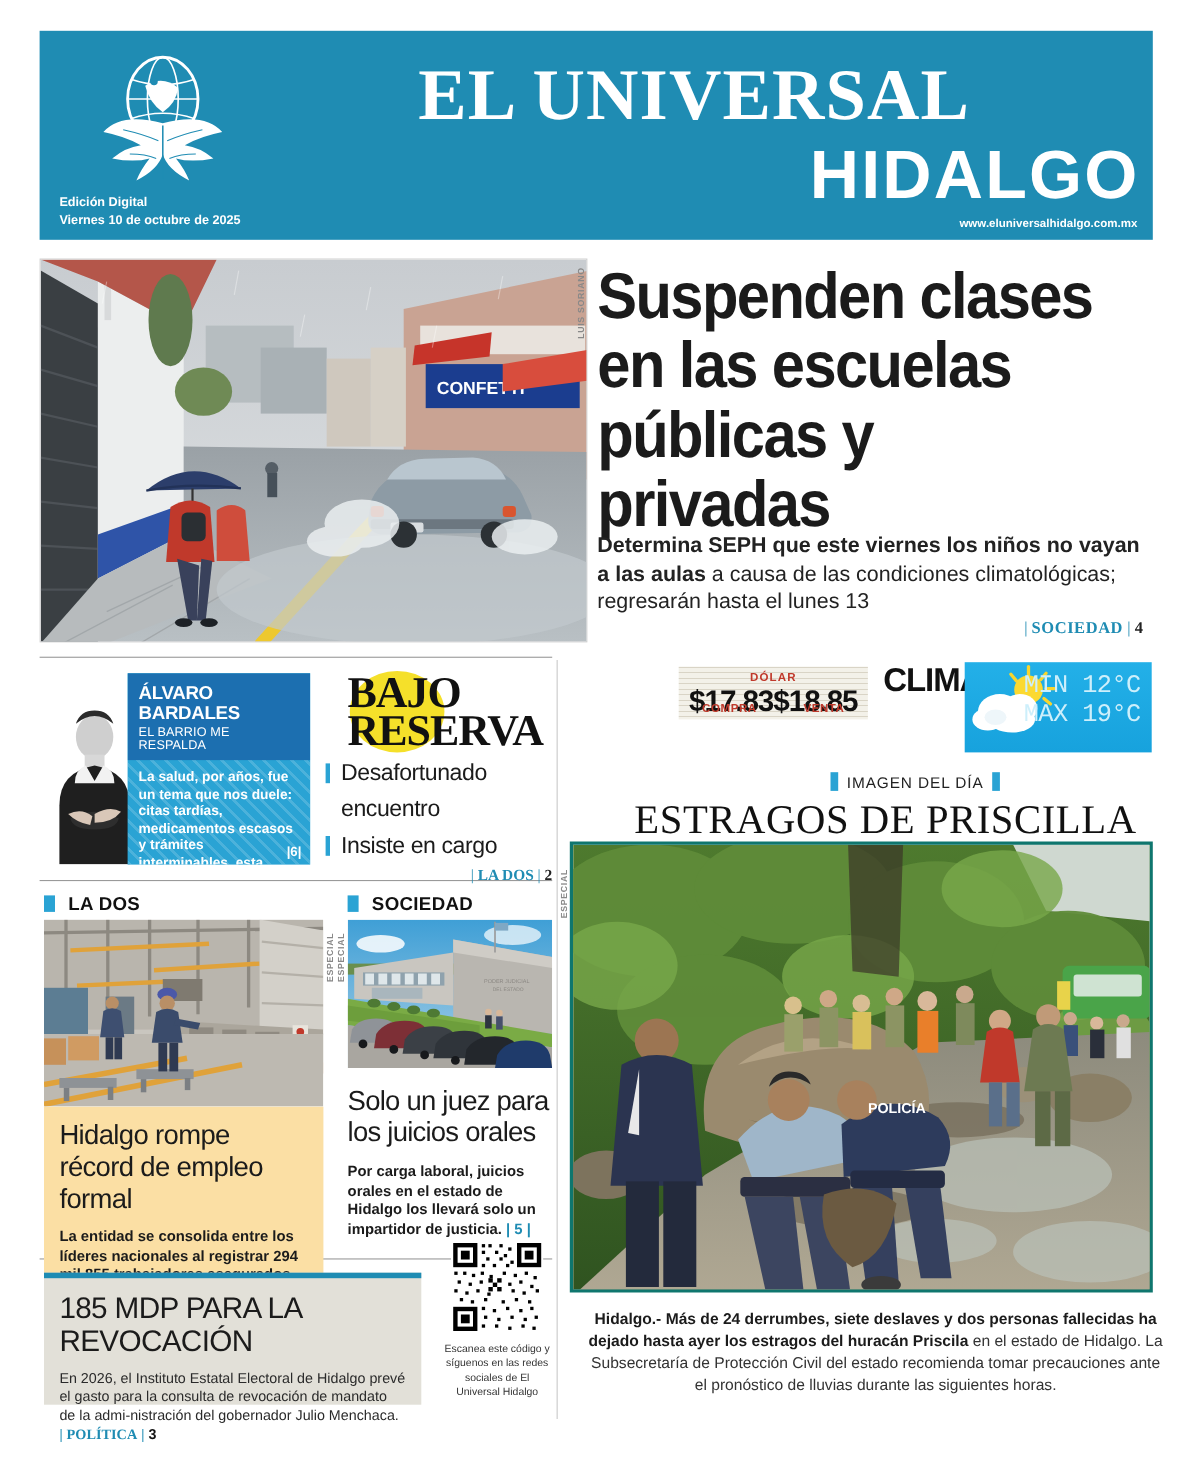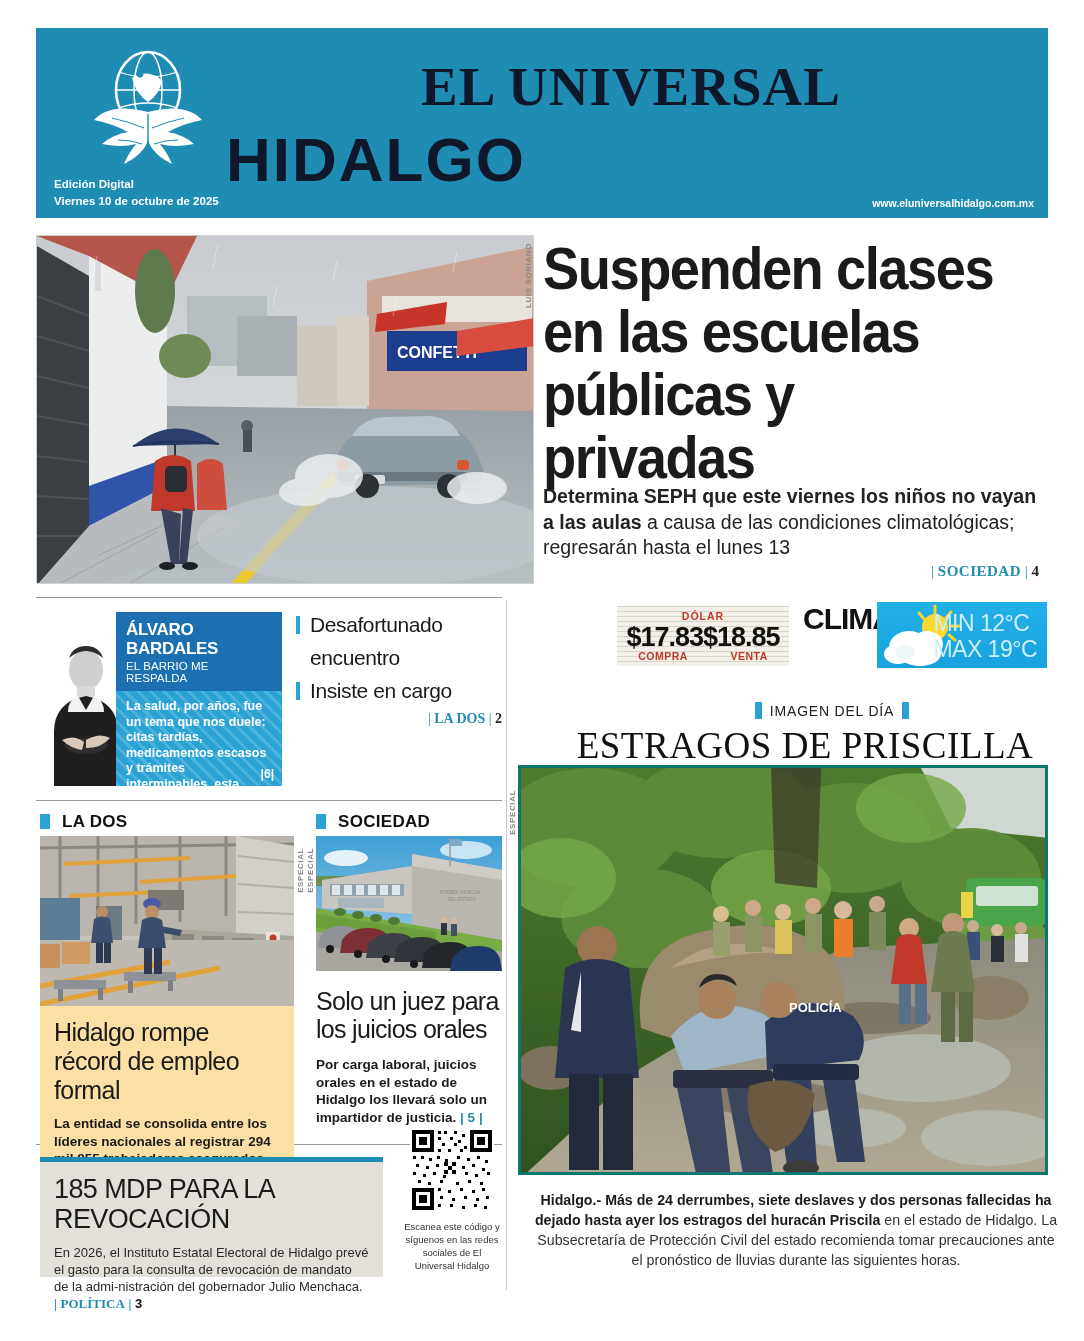--- a/index.html
+++ b/index.html
@@ -18,31 +18,31 @@
     background: #1f8cb3;
     overflow: hidden;
   }
   .logo-globe {
     position: absolute; left: 52px; top: 20px;
     width: 120px; height: 120px;
   }
   .mast-title {
     position: absolute; left: 190px; top: 18px;
     width: 810px; text-align: center;
-    color: #0f172a;
+    color: #ffffff;
     font-family: "Liberation Serif", serif;
     font-weight: bold;
-    font-size: 55px;
+    font-size: 66px;
     line-height: 82px;
     letter-spacing: 1px;
   }
   .mast-sub {
     position: absolute; left: 190px; top: 100px;
-    width: 810px; text-align: left;
-    color: #0f172a;
+    width: 810px; text-align: right;
+    color: #ffffff;
     font-family: "Liberation Sans", sans-serif;
     font-weight: bold;
     font-size: 62px;
     line-height: 64px;
     letter-spacing: 2px;
   }
   .mast-edition {
     position: absolute; left: 18px; top: 148px;
     color: #fff; font-size: 11.5px; font-weight: bold;
     line-height: 17px;
@@ -158,21 +158,21 @@
   .br-foot {
     text-align: right; margin-top: 4px;
     font-family:"Liberation Serif", serif; font-size:14px; font-weight:bold; color:#222;
   }
   .br-foot .sect { color:#1f8cb3; }
   .br-foot .bar { color:#1f8cb3; font-weight:normal; }
 
   
   .dolar {
     position: absolute; left: 617px; top: 606px;
-    width: 172px; height: 60px;
+    width: 172px; height: 48px;
     background:
       repeating-linear-gradient(to bottom,
         #d9d4c6 0px, #d9d4c6 1px, #f3f1e9 1px, #f3f1e9 5px);
     overflow:hidden;
   }
   .dolar-label {
     position:absolute; left:0; right:0; top:4px; text-align:center;
     color:#c0392b; font-size:10.5px; font-weight:bold; letter-spacing:1px;
   }
   .dolar-vals {
@@ -187,23 +187,24 @@
     color:#c0392b; font-size:10.5px; font-weight:bold; letter-spacing:.5px;
   }
 
   
   .clima-label {
     position:absolute; left:803px; top:602px;
     font-weight:bold; font-size:30px; color:#111; letter-spacing:-1px;
   }
   .clima-box {
     position:absolute; left:877px; top:602px;
-    width:170px; height:66px;
+    width:170px; height:82px;
     background: linear-gradient(180deg,#23b0e8 0%,#17a2dd 100%);
     overflow:hidden;
+    font-family:Liberation Mono, monospace;
   }
   .clima-temps {
     position:absolute; right:10px; top:8px;
     color:#cdeffb; font-size:23px; line-height:26px;
     letter-spacing:-.5px; text-align:left;
   }
 
   
   .idd-tag {
     position:absolute; left:617px; top:702px; width:430px;
@@ -468,20 +469,25 @@
   <div class="bardales-box">
     <div class="bardales-head">
       <div class="bardales-name">ÁLVARO BARDALES</div>
       <div class="bardales-tag">EL BARRIO ME RESPALDA</div>
     </div>
     <div class="bardales-text">La salud, por años, fue un tema que nos duele: citas tardías, medicamentos escasos y trámites interminables, esta semana, se dio un paso...</div>
     <div class="bardales-page">|6|</div>
   </div>
 
   <div class="br-wrap">
+    <div class="br-logo">
+      <div class="br-blob"></div>
+      <div class="br-bajo">BAJO</div>
+      <div class="br-reserva">RESERVA</div>
+    </div>
     <div class="br-item">Desafortunado encuentro</div>
     <div class="br-item">Insiste en cargo</div>
     <div class="br-foot">
       <span class="bar">|</span>
       <span class="sect">LA DOS</span>
       <span class="bar">|</span>
       <span>2</span>
     </div>
   </div>
 

